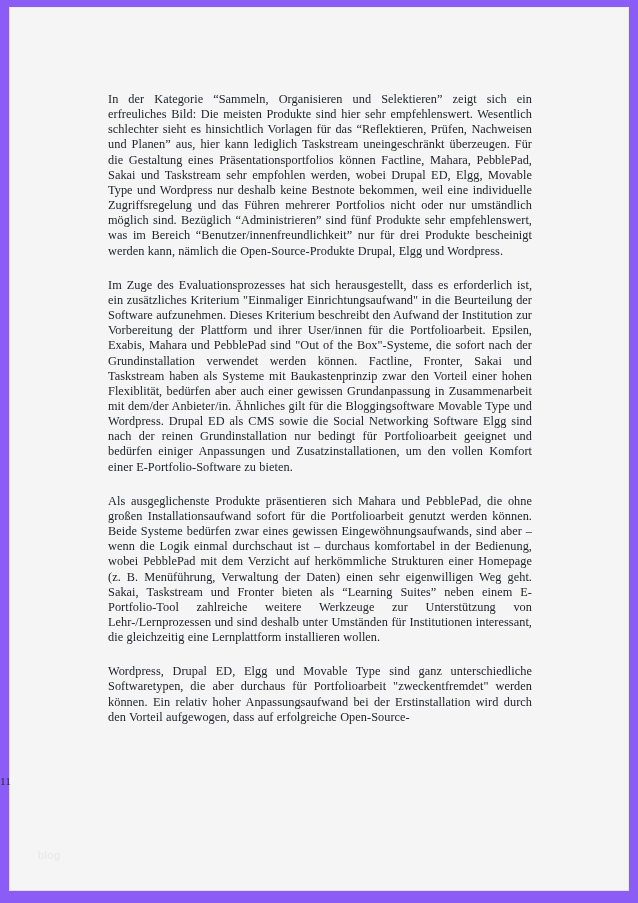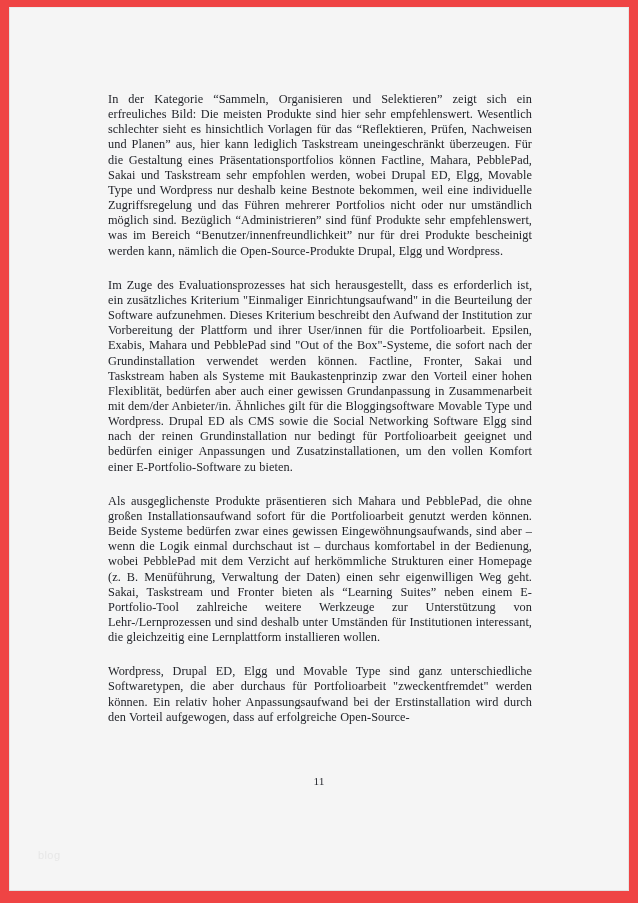--- a/index.html
+++ b/index.html
@@ -11,21 +11,21 @@
     height: 903px;
     background: #ffffff;
     font-family: "Liberation Serif", serif;
     overflow: hidden;
   }
 
   .page-canvas {
     position: relative;
     width: 638px;
     height: 903px;
-    background: #ef4444;
+    background: #8b5cf6;
     box-sizing: border-box;
   }
 
   
   .page-sheet {
     position: absolute;
     left: 9px;
     top: 7px;
     width: 620px;
     height: 884px;
@@ -58,21 +58,21 @@
   p.body-par:last-of-type {
     margin-bottom: 0;
     margin-top: 14px;
   }
 
   .page-number {
     position: absolute;
     left: 0;
     top: 775px;
     width: 638px;
-    text-align: center;
+    text-align: left;
     font-size: 11.4px;
     color: #2a2c32;
     font-family: "Liberation Serif", serif;
   }
 
   .watermark {
     position: absolute;
     left: 38px;
     top: 849px;
     font-family: "Liberation Sans", sans-serif;

